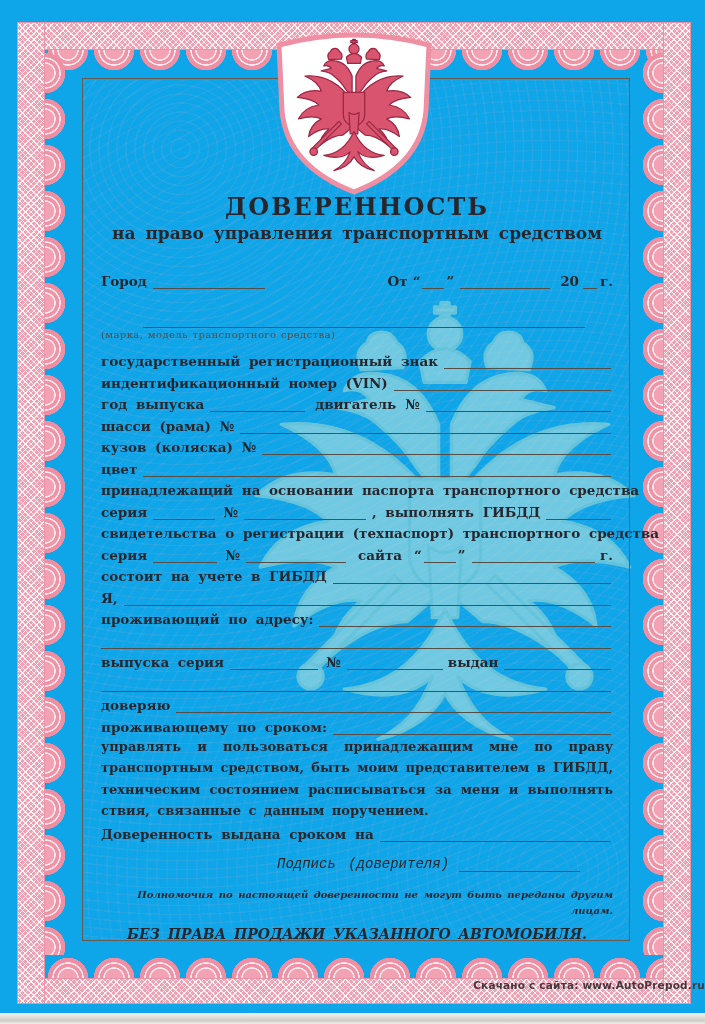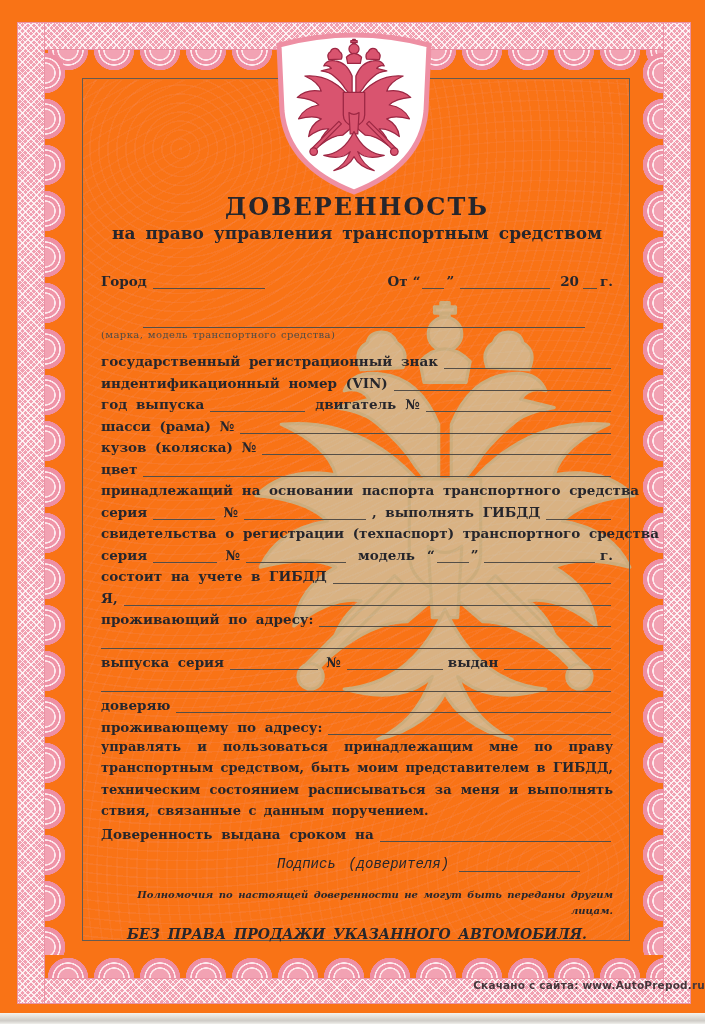--- a/index.html
+++ b/index.html
@@ -1,19 +1,19 @@
 <!DOCTYPE html>
 <html><head>
 <meta charset="utf-8">
 <style>
   html,body{margin:0;padding:0;}
   body{background:#e8e7e3;}
   .page{
     position:relative; width:705px; height:1024px; margin:0 auto;
-    background:#f97316; overflow:hidden;
+    background:#0ea5e9; overflow:hidden;
     font-family:"DejaVu Serif", serif; color:#26262c;
   }
   
   .scan-edge-bottom{position:absolute;left:0;top:1013px;width:705px;height:11px;
     background:linear-gradient(#f5f4f0,#cfccc7 70%,#f0efeb);}
   
   .band{position:absolute;
     background-color:#f1a0b1;
     background-image:
       repeating-linear-gradient(45deg, rgba(255,255,255,.8) 0 1px, rgba(255,255,255,0) 1px 4px),
@@ -214,21 +214,21 @@
 
       <div class="row">
         <span class="lbl">свидетельства о регистрации (техпаспорт) транспортного средства</span>
       </div>
 
       <div class="row">
         <span class="lbl">серия</span>
         <span class="u" style="width:64px"></span>
         <span class="lbl" style="margin-left:6px">№</span>
         <span class="u" style="width:100px"></span>
-        <span class="lbl" style="margin-left:10px">модель</span>
+        <span class="lbl" style="margin-left:10px">сайта</span>
         <span class="lbl" style="margin-left:12px">“</span>
         <span class="u" style="width:32px;margin-left:2px"></span>
         <span class="lbl">”</span>
         <span class="u grow"></span>
         <span class="lbl" style="margin-left:3px">г.</span>
       </div>
 
       <div class="row">
         <span class="lbl">состоит на учете в ГИБДД</span>
         <span class="u grow"></span>
@@ -260,21 +260,21 @@
       <div class="row">
         <span class="u grow" style="margin-left:0"></span>
       </div>
 
       <div class="row">
         <span class="lbl">доверяю</span>
         <span class="u grow"></span>
       </div>
 
       <div class="row">
-        <span class="lbl">проживающему по адресу:</span>
+        <span class="lbl">проживающему по сроком:</span>
         <span class="u grow"></span>
       </div>
 
       <div class="ptext">управлять и пользоваться принадлежащим мне по праву собственности</div>
       <div class="ptext">транспортным средством, быть моим представителем в ГИБДД, следить за</div>
       <div class="ptext">техническим состоянием расписываться за меня и выполнять все дей-</div>
       <div class="ptext last">ствия, связанные с данным поручением.</div>
 
       <div class="row">
         <span class="lbl">Доверенность выдана сроком на</span>

